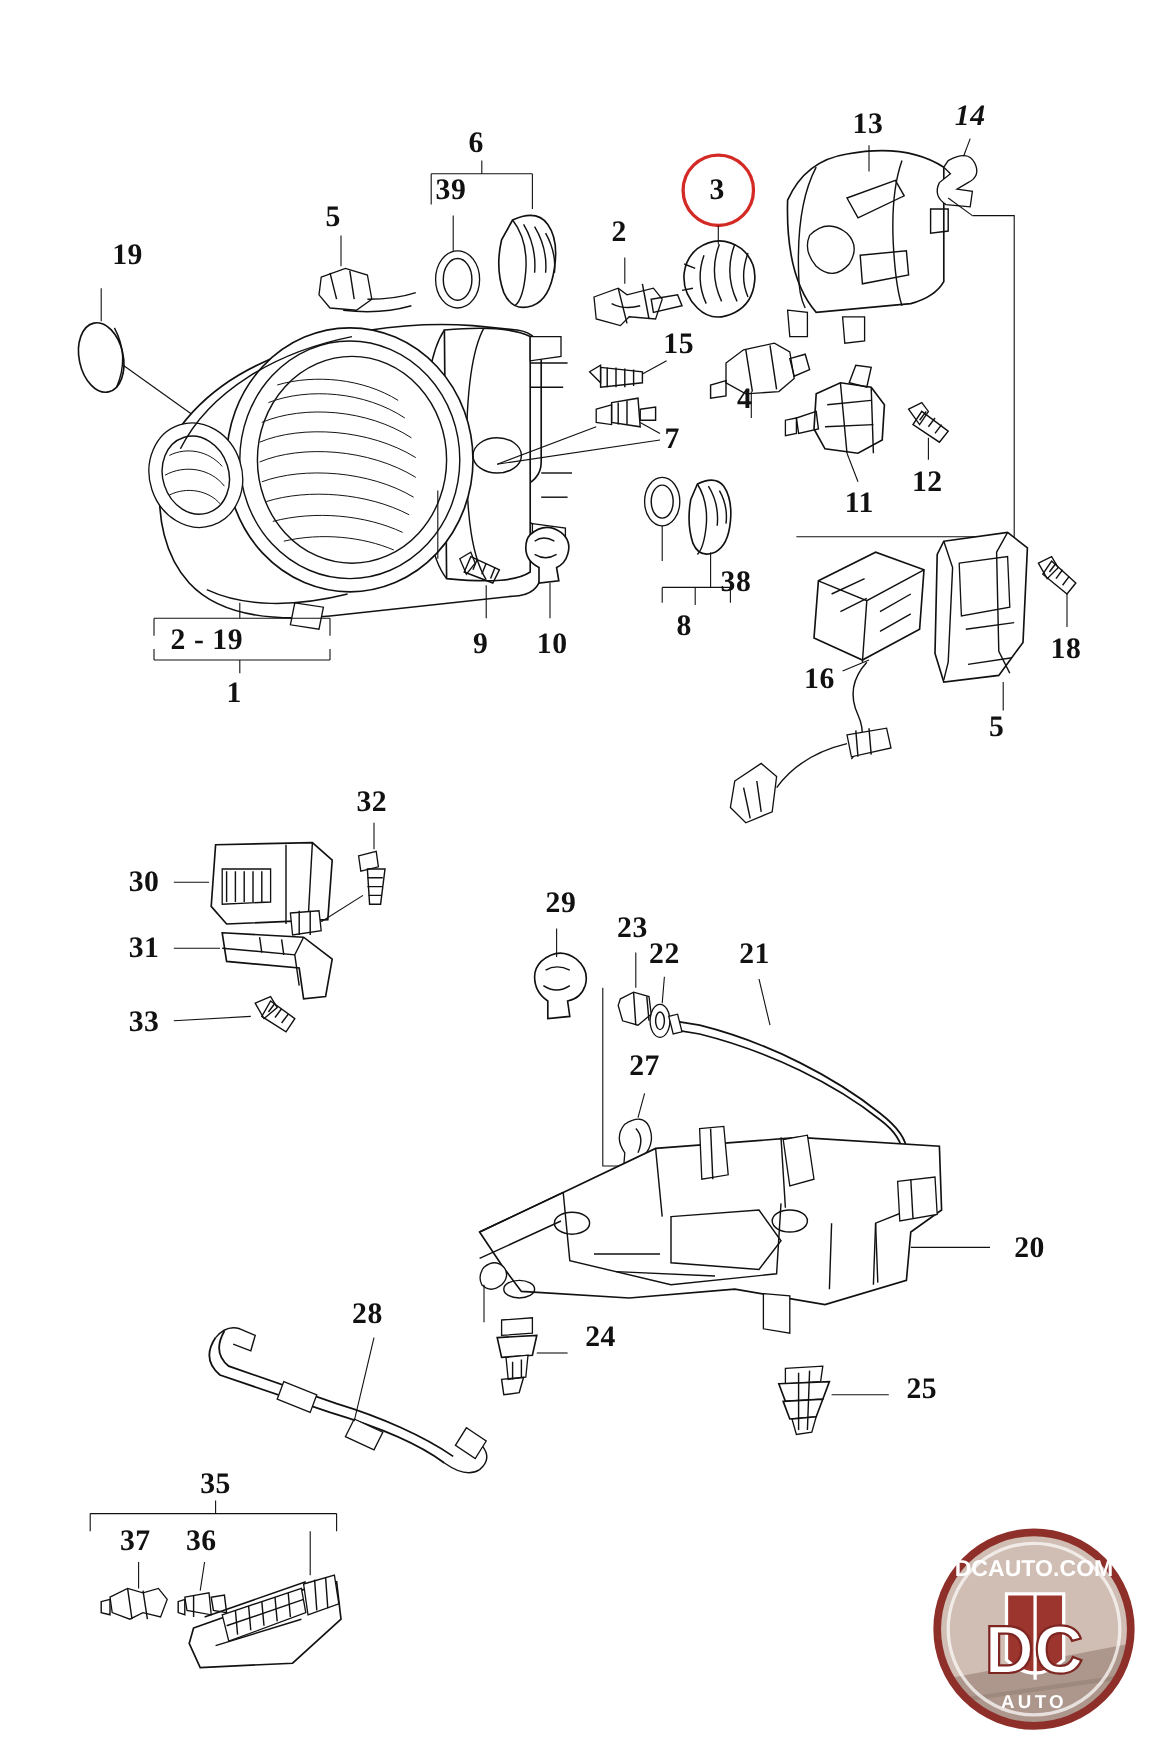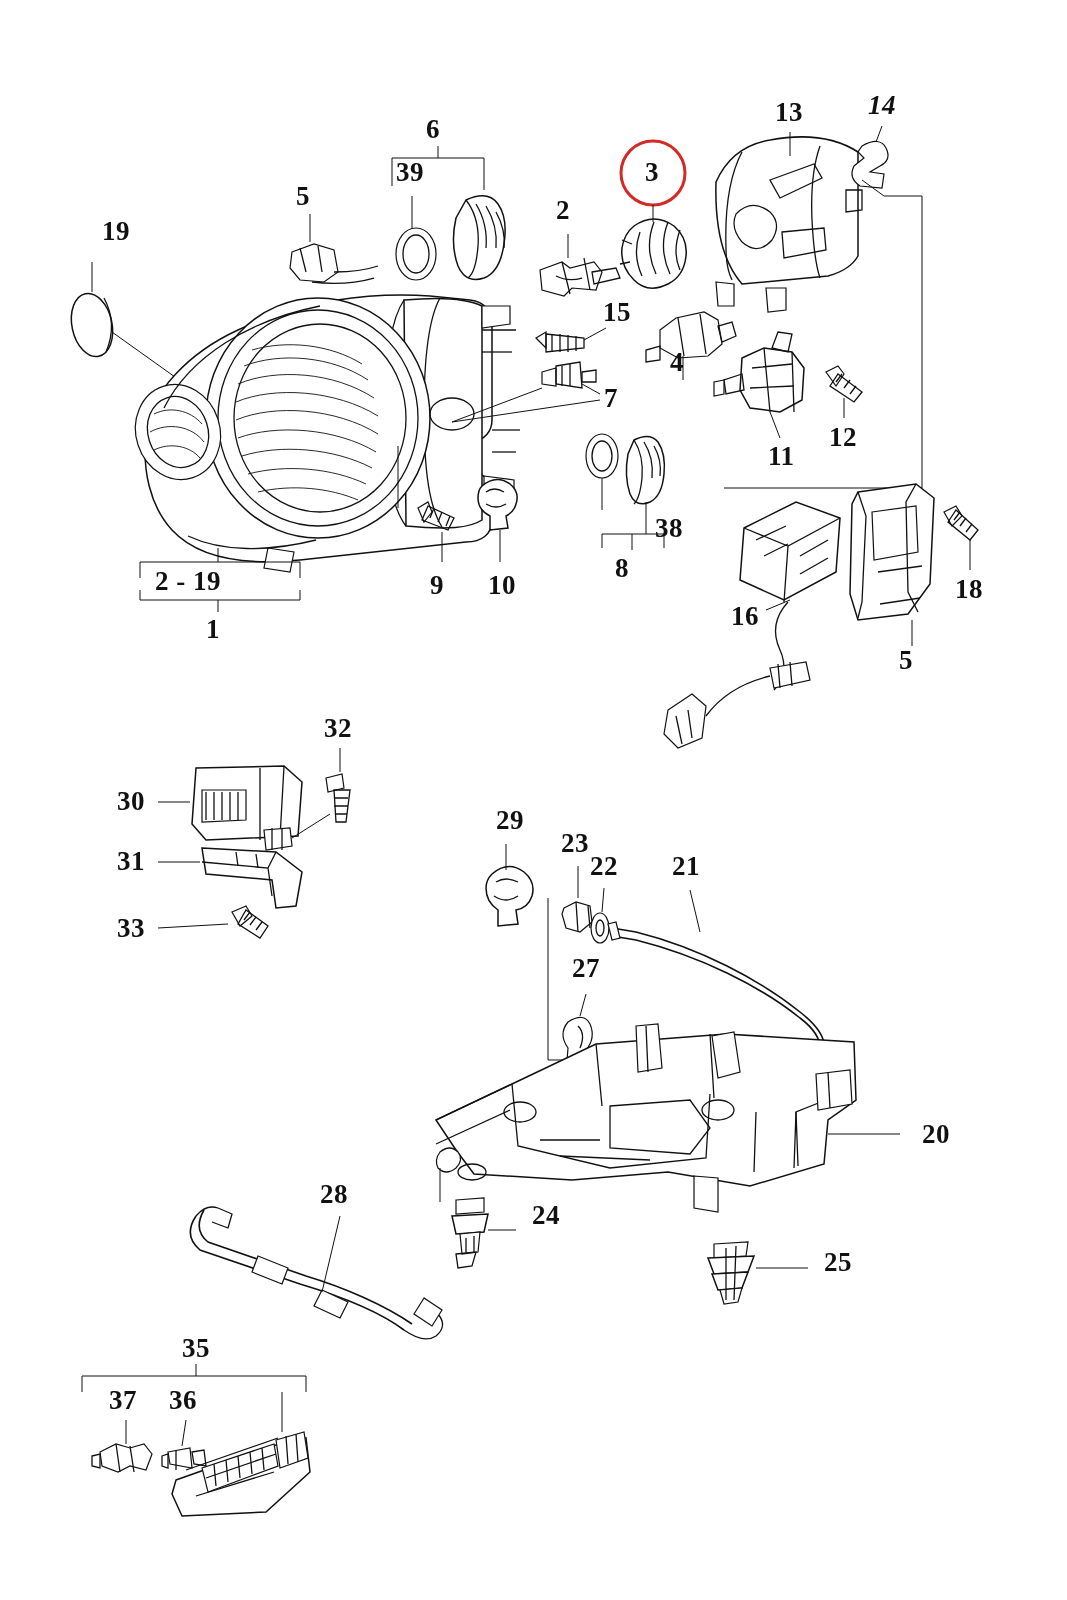--- a/index.html
+++ b/index.html
@@ -446,14 +446,35 @@
   <div class="cal" style="left:672px; top:851px;">21</div>
   <div class="cal" style="left:572px; top:953px;">27</div>
   <div class="cal" style="left:922px; top:1119px;">20</div>
   <div class="cal" style="left:532px; top:1200px;">24</div>
   <div class="cal" style="left:824px; top:1247px;">25</div>
   <div class="cal" style="left:320px; top:1179px;">28</div>
   <div class="cal" style="left:182px; top:1333px;">35</div>
   <div class="cal" style="left:109px; top:1385px;">37</div>
   <div class="cal" style="left:169px; top:1385px;">36</div>
 
+  <div id="wm">
+    <svg width="210" height="205" viewBox="0 0 210 205" xmlns="http://www.w3.org/2000/svg">
+      <defs>
+        <clipPath id="cw">
+            <circle cx="105" cy="100" r="88"></circle>
+          </clipPath>
+      </defs>
+      <circle cx="105" cy="100" r="88" fill="#c8b2a6" opacity="0.85"></circle>
+      <g clip-path="url(#cw)" opacity="0.5">
+        <path d="M0 150 L210 110 L210 205 L0 205 Z" fill="#8a7164"></path>
+        <path d="M0 170 L210 140" stroke="#6d564b" stroke-width="4" fill="none"></path>
+      </g>
+      <circle cx="105" cy="100" r="88" fill="none" stroke="#8e2f2a" stroke-width="7"></circle>
+      <circle cx="105" cy="100" r="78" fill="none" stroke="#ffffff" stroke-width="3" opacity=".7"></circle>
+      <text x="105" y="52" text-anchor="middle" font-family="Liberation Sans, sans-serif" font-size="21" font-weight="700" fill="#ffffff">DCAUTO.COM</text>
+      <path d="M80 68 L132 68 L132 128 Q106 152 80 128 Z" fill="#9d352f" stroke="#ffffff" stroke-width="3"></path>
+      <path d="M106 68 L106 146" stroke="#ffffff" stroke-width="3"></path>
+      <text x="105" y="140" text-anchor="middle" font-family="Liberation Sans, sans-serif" font-size="62" font-weight="700" fill="#ffffff" stroke="#7d2520" stroke-width="2">DC</text>
+      <text x="105" y="172" text-anchor="middle" font-family="Liberation Sans, sans-serif" font-size="17" font-weight="700" fill="#ffffff" letter-spacing="3">AUTO</text>
+    </svg>
+  </div>
 
 </div>
 
 </body></html>

